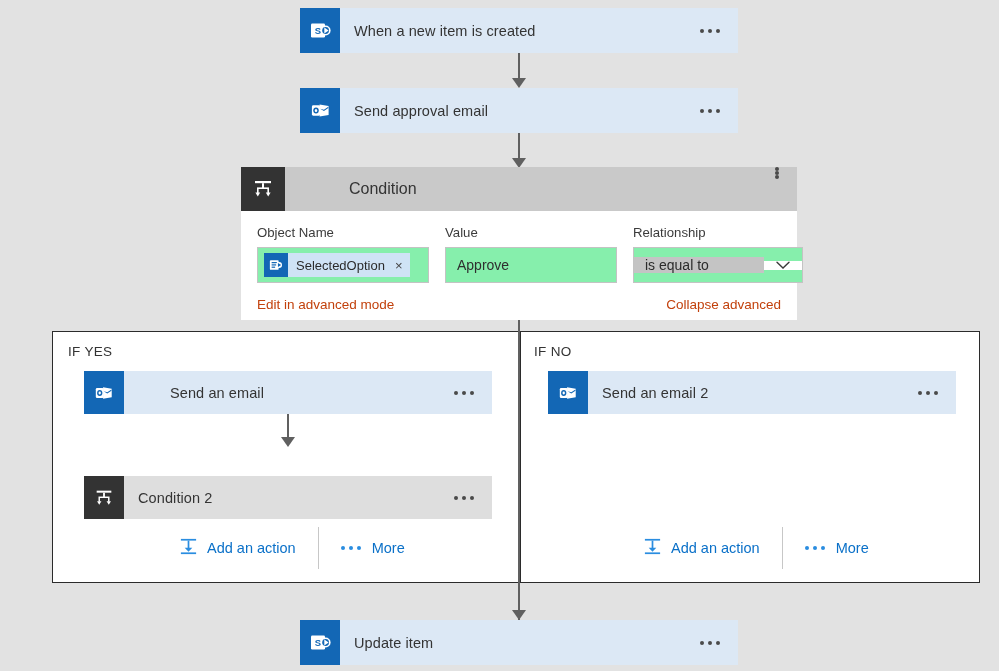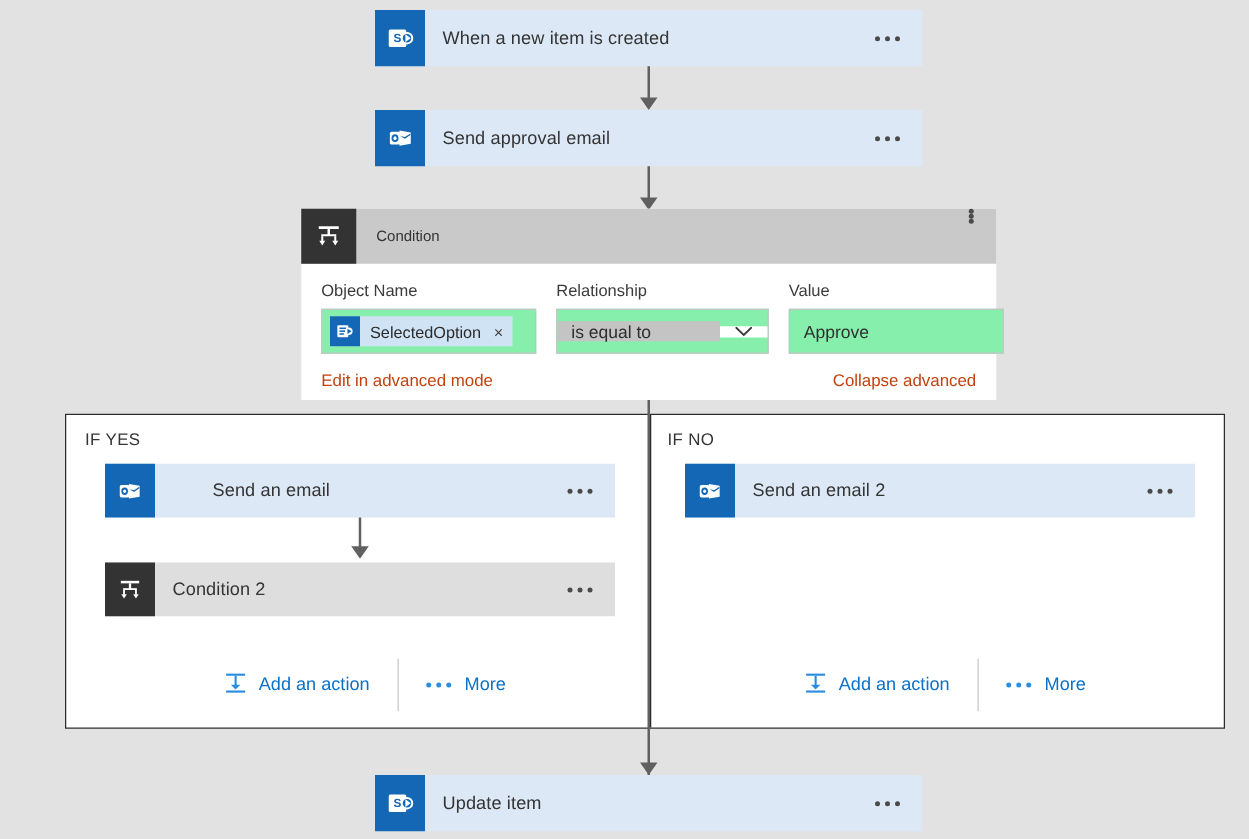--- a/index.html
+++ b/index.html
@@ -95,22 +95,23 @@
   .condition-header .icon-box {
     width: 44px;
     flex: 0 0 44px;
     background: #333333;
     display: flex; align-items: center; justify-content: center;
   }
   .condition-header .chdr-title {
     flex: 1 1 auto;
     display: flex; align-items: center;
     padding-left: 16px;
-    font-size: 12px;
+    font-size: 16px;
     color: #343434;
+    margin-left: 48px;
   }
   .condition-header .ellipsis { padding-right: 18px; }
 
   .condition-body {
     padding: 14px 16px 0 16px;
     display: flex;
     gap: 16px;
   }
   .field { display: flex; flex-direction: column; }
   .field-label {
@@ -317,35 +318,35 @@
                 <path d="M10.2 5.6 L14 8 L10.2 10.4 Z" fill="#1367b5"></path>
               </svg>
             </span>
             <span class="tok-label">SelectedOption</span>
             <span class="tok-x">×</span>
           </span>
         </div>
       </div>
 
       <div class="field">
+        <div class="field-label">Value</div>
+        <div class="field-ctl value-ctl w-val">Approve</div>
+      </div>
+
+      <div class="field">
         <div class="field-label">Relationship</div>
         <div class="field-ctl select-ctl w-rel">
           <div class="sel-val">is equal to</div>
           <div class="sel-caret">
             <svg width="14" height="9" viewBox="0 0 14 9">
               <path d="M1 1.2 L7 7 L13 1.2" stroke="#3a3a3a" stroke-width="1.4" fill="none" stroke-linecap="round"></path>
             </svg>
           </div>
         </div>
       </div>
-
-      <div class="field">
-        <div class="field-label">Value</div>
-        <div class="field-ctl value-ctl w-val">Approve</div>
-      </div>
     </div>
 
     <div class="condition-footer">
       <span>Edit in advanced mode</span>
       <span>Collapse advanced</span>
     </div>
   </div>
 
   <div class="branches" style="left:52px; top:331px; width:928px; height:252px;">
     <div class="branch-divider" style="left:467px; top:0; height:250px;"></div>
@@ -369,21 +370,21 @@
     <div class="ellipsis">
       <i></i>
         <i></i>
         <i></i>
     </div>
   </div>
 
   <div class="conn" style="left:287px; top:414px; height:26px;"></div>
   <div class="arrowhead" style="left:281px; top:437px;"></div>
 
-  <div class="card gray" style="left:84px; top:450px; width:408px; height:43px;">
+  <div class="card gray" style="left:84px; top:476px; width:408px; height:43px;">
     <div class="icon-box">
       <svg width="22" height="22" viewBox="0 0 24 24">
         <rect x="4" y="4" width="16" height="2.2" fill="#ffffff"></rect>
         <rect x="11" y="6.2" width="2" height="5.2" fill="#ffffff"></rect>
         <rect x="6" y="10.4" width="12" height="1.6" fill="#ffffff"></rect>
         <rect x="6" y="12" width="1.6" height="4" fill="#ffffff"></rect>
         <rect x="16.4" y="12" width="1.6" height="4" fill="#ffffff"></rect>
         <path d="M4.4 15.6 L9.2 15.6 L6.8 19.4 Z" fill="#ffffff"></path>
         <path d="M14.8 15.6 L19.6 15.6 L17.2 19.4 Z" fill="#ffffff"></path>
       </svg>

